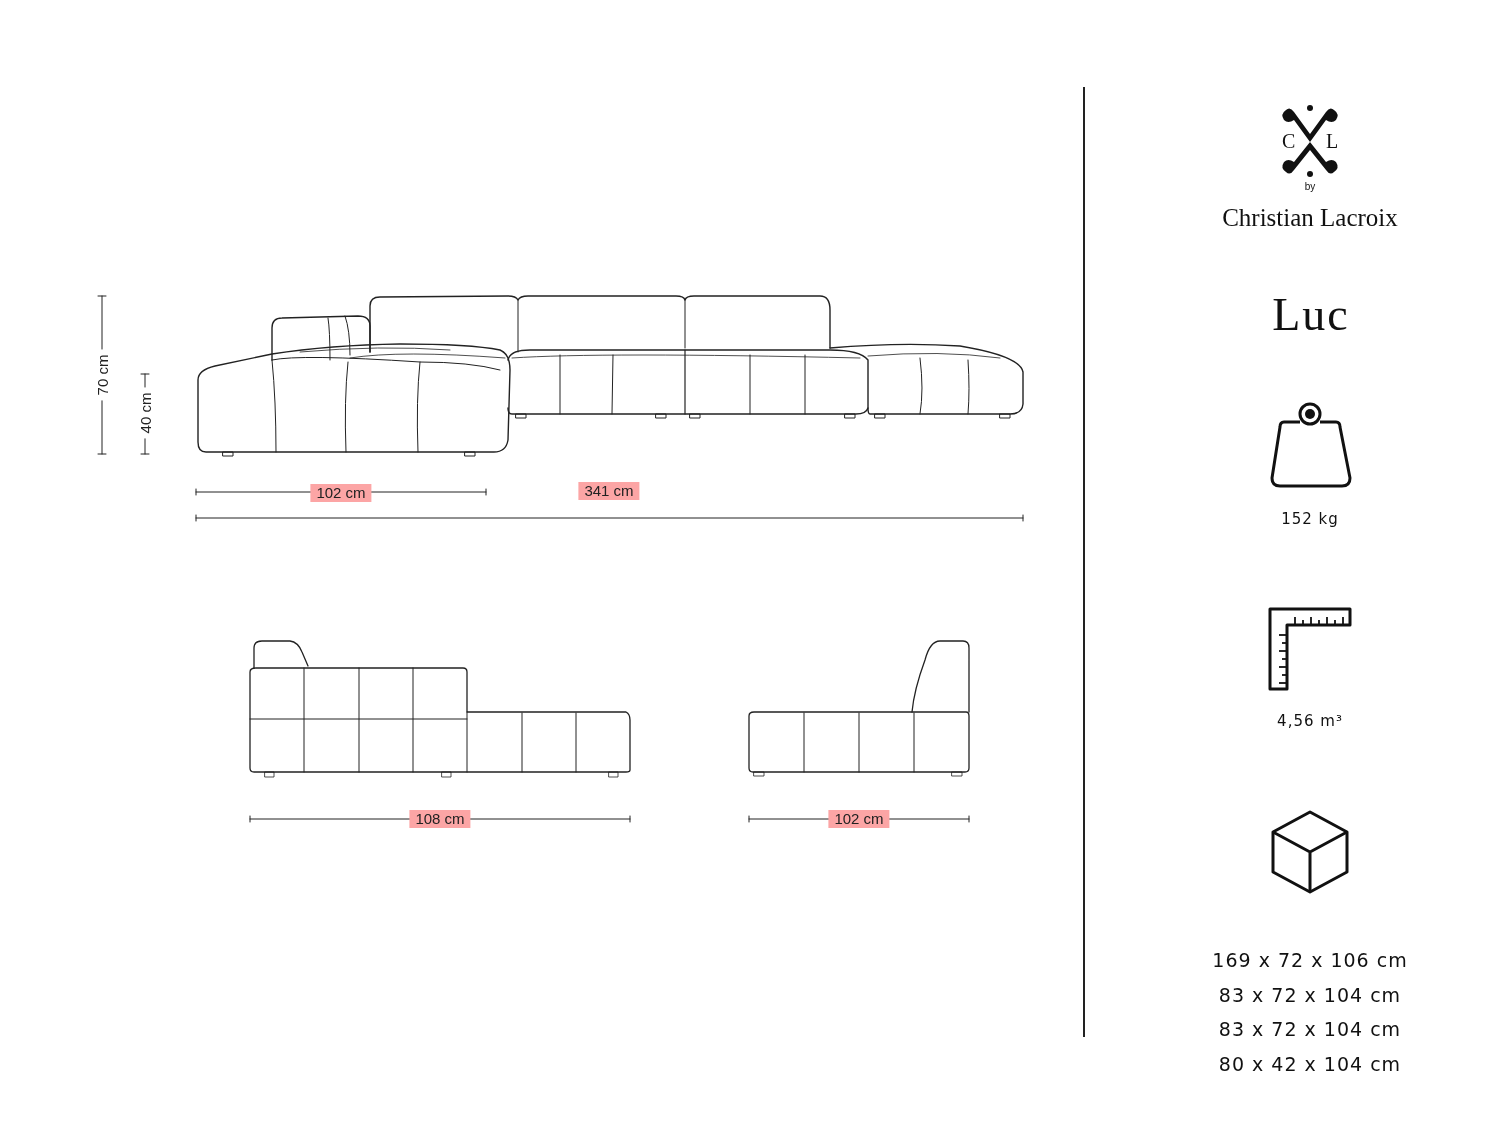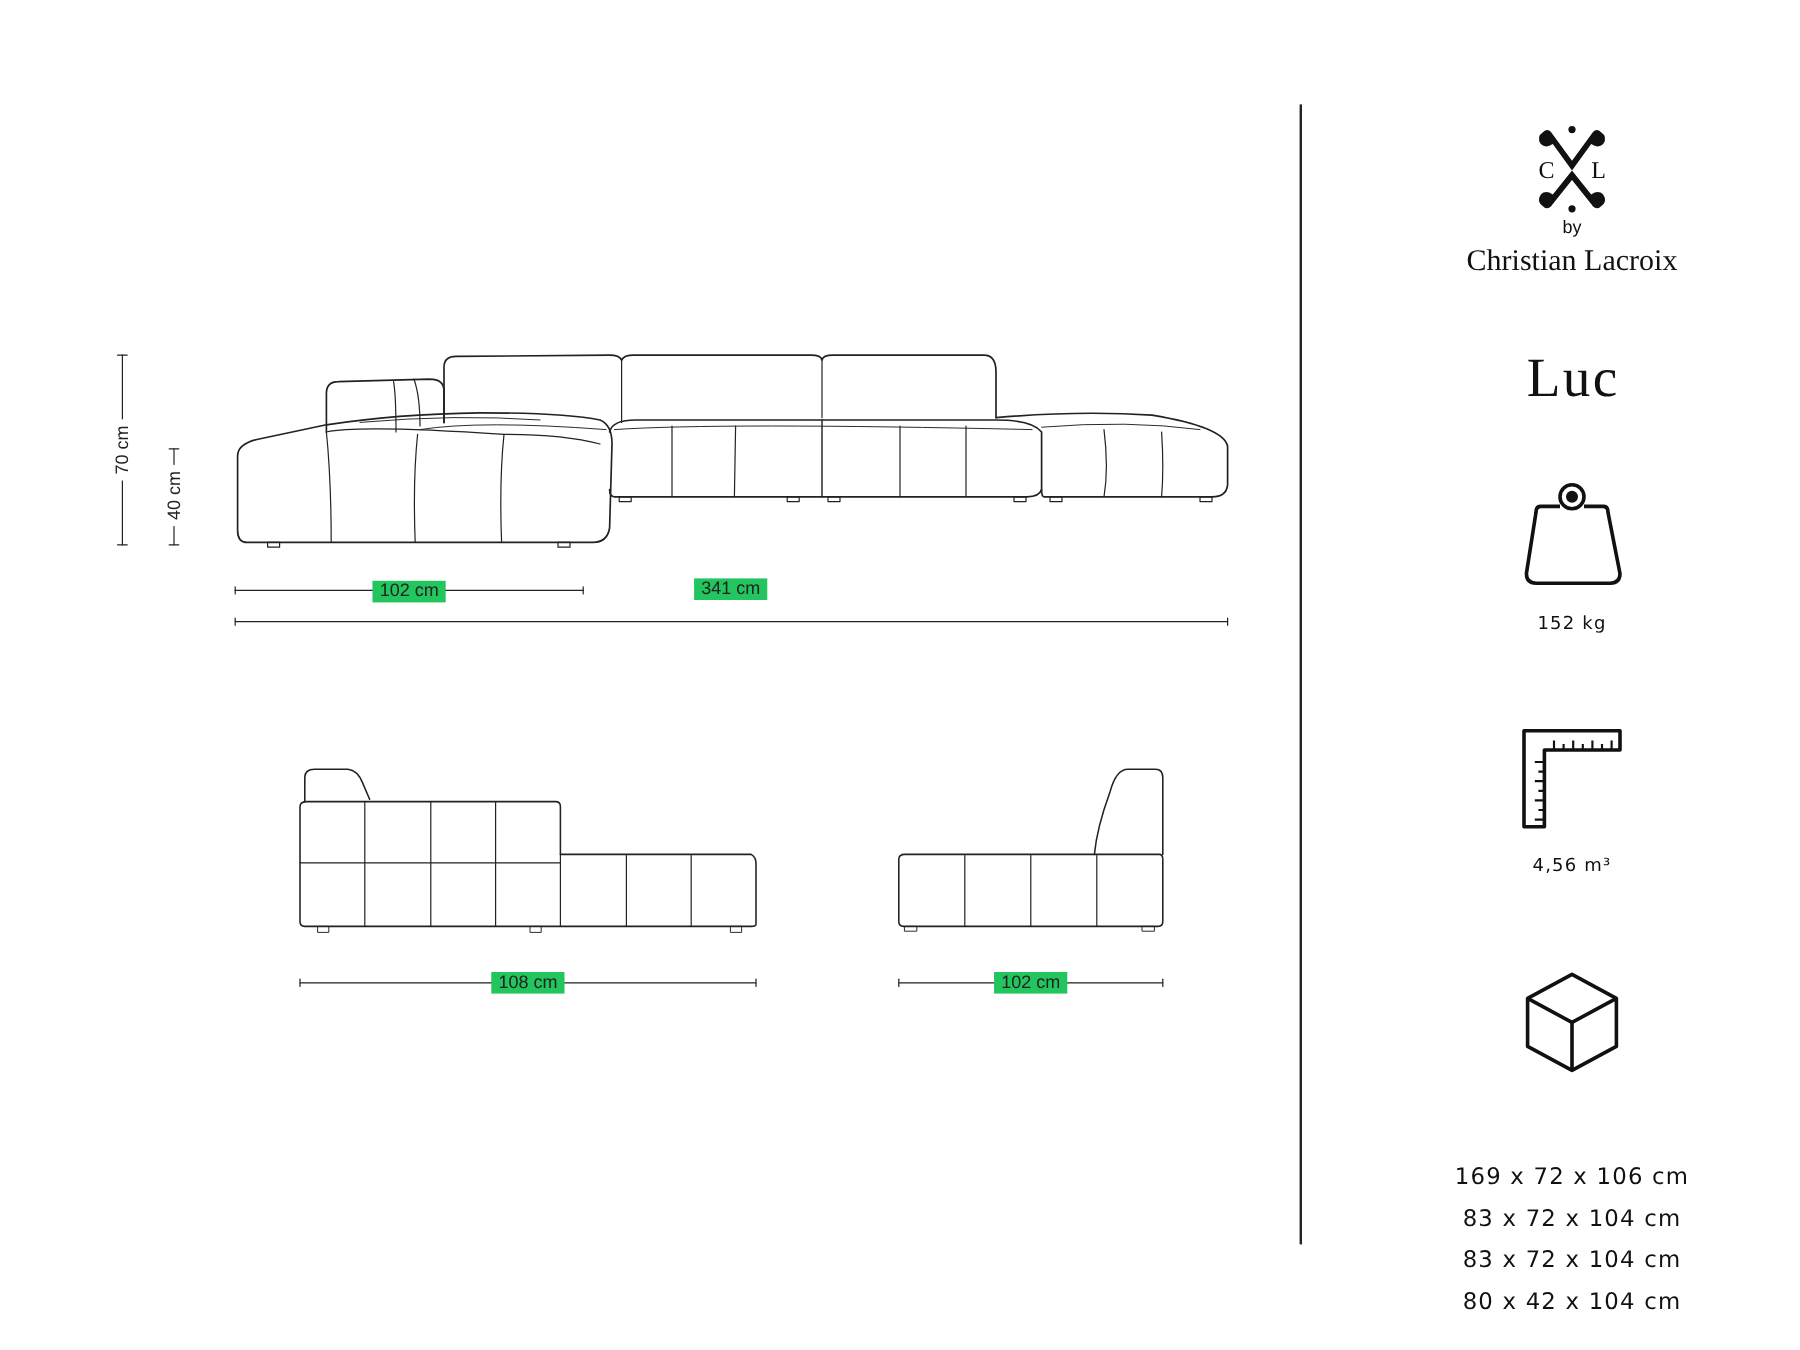--- a/index.html
+++ b/index.html
@@ -1,33 +1,33 @@
 <!DOCTYPE html>
 <html><head>
   <meta charset="utf-8">
   <style>
     html, body { margin: 0; padding: 0; background: #ffffff; }
     body { width: 1500px; height: 1125px; position: relative; overflow: hidden;
            font-family: "Liberation Sans", "DejaVu Sans", sans-serif; color: #111; }
     svg.draw { position: absolute; left: 0; top: 0; }
-    .dim-label { position: absolute; font-size: 15px; color: #222; background: #22c55e;
+    .dim-label { position: absolute; font-size: 15px; color: #222; background: #fca5a5;
                  padding: 0 6px; line-height: 18px; white-space: nowrap; transform: translateX(-50%); }
     .dim-label-v { position: absolute; font-size: 15px; color: #222; background: #fff;
                    padding: 0 5px; line-height: 18px; white-space: nowrap;
                    transform: translate(-50%, -50%) rotate(-90deg); }
     .divider { position: absolute; left: 1083px; top: 87px; width: 1.5px; height: 950px; background: #222; }
     .brand-by { position: absolute; left: 1310px; top: 181px; transform: translateX(-50%);
-                font-size: 15px; font-family: "Liberation Sans", sans-serif; color: #111; }
+                font-size: 10px; font-family: "Liberation Sans", sans-serif; color: #111; }
     .brand-name { position: absolute; left: 1310px; top: 204px; transform: translateX(-50%);
                   font-size: 25px; font-family: "Liberation Serif", "DejaVu Serif", serif; color: #111; white-space: nowrap; }
     .product-name { position: absolute; left: 1311px; top: 288px; transform: translateX(-50%);
                     font-size: 46px; letter-spacing: 2px; font-family: Liberation Serif, serif; font-weight: 300; color: #111; }
     .spec-text { position: absolute; left: 1310px; transform: translateX(-50%);
                  font-size: 15px; letter-spacing: 1px; font-family: "DejaVu Sans", sans-serif; color: #111; white-space: nowrap; }
-    .pkg-list { position: absolute; left: 1310px; top: 964px; transform: translateX(-50%); margin: 0; padding: 0; list-style: none; text-align: center; }
+    .pkg-list { position: absolute; left: 1310px; top: 943px; transform: translateX(-50%); margin: 0; padding: 0; list-style: none; text-align: center; }
     .pkg-list li { font-size: 19px; letter-spacing: 1px; font-family: "DejaVu Sans", sans-serif; line-height: 34.6px; white-space: nowrap; color: #111; }
     .icon { position: absolute; }
   </style>
 </head>
 <body>
 
 <svg class="draw" width="1080" height="1125" viewBox="0 0 1080 1125" fill="none" stroke="#222" stroke-linecap="round" stroke-linejoin="round">
 
   <g stroke-width="1.4">
 

